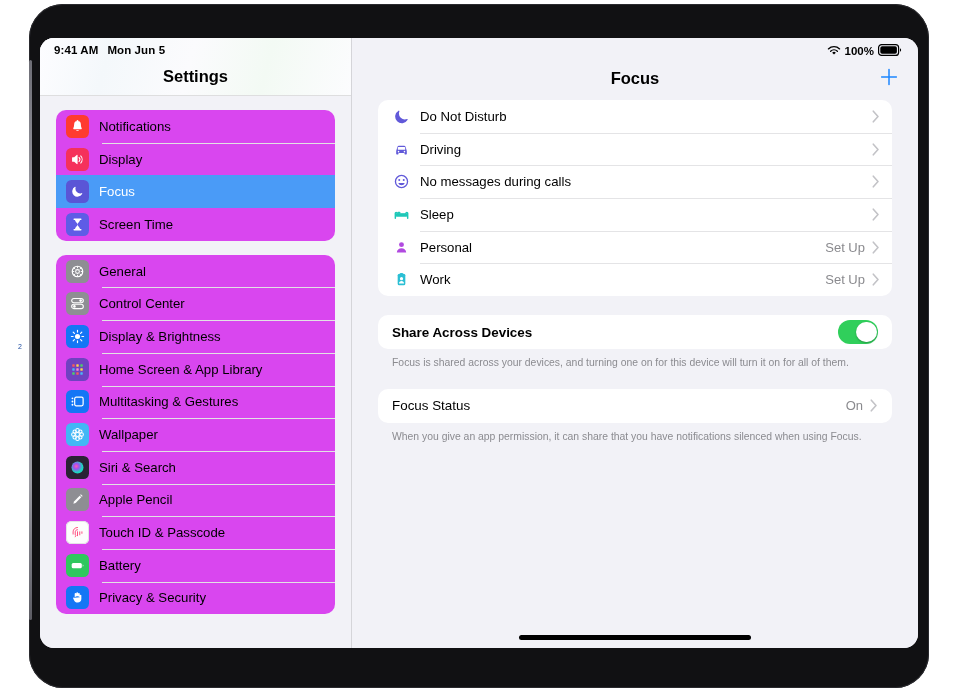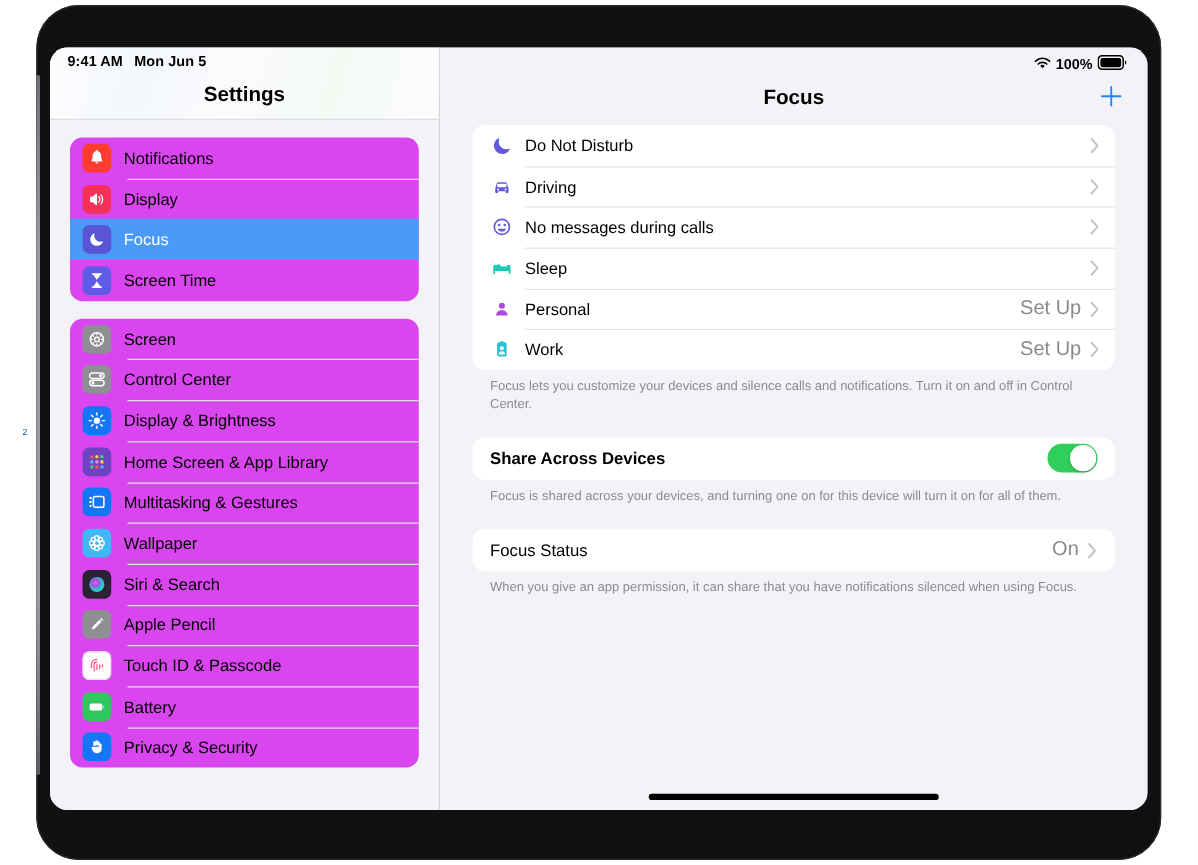--- a/index.html
+++ b/index.html
@@ -165,21 +165,21 @@
   .focus-icon {
     width: 18px; flex: 0 0 auto;
     display: flex; align-items: center; justify-content: center;
   }
   .focus-label {
     font-size: 13.2px; color: #000; margin-left: 10px;
     white-space: nowrap;
   }
   .focus-spacer { flex: 1 1 auto; }
   .focus-value {
-    font-size: 16px; color: #8a8a8e; margin-right: 7px;
+    font-size: 13px; color: #8a8a8e; margin-right: 7px;
   }
   .chevron {
     width: 8px; height: 13px; flex: 0 0 auto;
     color: #c3c3c7;
   }
   .chevron svg { display:block; }
 
   .footnote {
     font-size: 10.4px;
     color: #8b8b90;
@@ -278,21 +278,21 @@
         </div>
       <div class="side-group" id="side-group-1">
           <div class="side-row">
             <span class="app-icon" style="background: rgb(142, 142, 147);">
               <svg width="15" height="15" viewBox="0 0 16 16">
                 <circle cx="8" cy="8" r="5.6" fill="none" stroke="#fff" stroke-width="1.25"></circle>
                 <circle cx="8" cy="8" r="2" fill="none" stroke="#fff" stroke-width="1.1"></circle>
                 <path d="M8 2.4v2.1M8 11.5v2.1M2.4 8h2.1M11.5 8h2.1M4.1 4.1l1.5 1.5M10.4 10.4l1.5 1.5M11.9 4.1l-1.5 1.5M5.6 10.4l-1.5 1.5" stroke="#fff" stroke-width="1"></path>
               </svg>
             </span>
-            <span class="side-label">Screen</span>
+            <span class="side-label">General</span>
           </div>
           <div class="side-row">
             <span class="app-icon" style="background: rgb(142, 142, 147);">
               <svg width="15" height="15" viewBox="0 0 16 16">
                 <rect x="1.8" y="2.6" width="12.4" height="4.6" rx="2.3" fill="none" stroke="#fff" stroke-width="1.2"></rect>
                 <circle cx="11.3" cy="4.9" r="1.4" fill="#fff"></circle>
                 <rect x="1.8" y="8.8" width="12.4" height="4.6" rx="2.3" fill="none" stroke="#fff" stroke-width="1.2"></rect>
                 <circle cx="4.7" cy="11.1" r="1.4" fill="#fff"></circle>
               </svg>
             </span>
@@ -538,21 +538,20 @@
             <span class="focus-label">Work</span>
             <span class="focus-spacer"></span>
             <span class="focus-value">Set Up</span>
             <span class="chevron">
               <svg width="8" height="13" viewBox="0 0 8 13">
                 <path d="M1.3 1.2 6 6.5l-4.7 5.3" stroke="#c3c3c7" stroke-width="1.6" fill="none" stroke-linecap="round" stroke-linejoin="round"></path>
               </svg>
             </span>
           </div>
         </div>
-      <div class="footnote">Focus lets you customize your devices and silence calls and notifications. Turn it on and off in Control Center.</div>
 
       <div class="card" style="margin-top:19px;font-weight:bold;">
         <div class="row-simple">
           <span class="r-label">Share Across Devices</span>
           <span class="focus-spacer"></span>
           <span class="toggle">
             <span class="knob"></span>
           </span>
         </div>
       </div>

